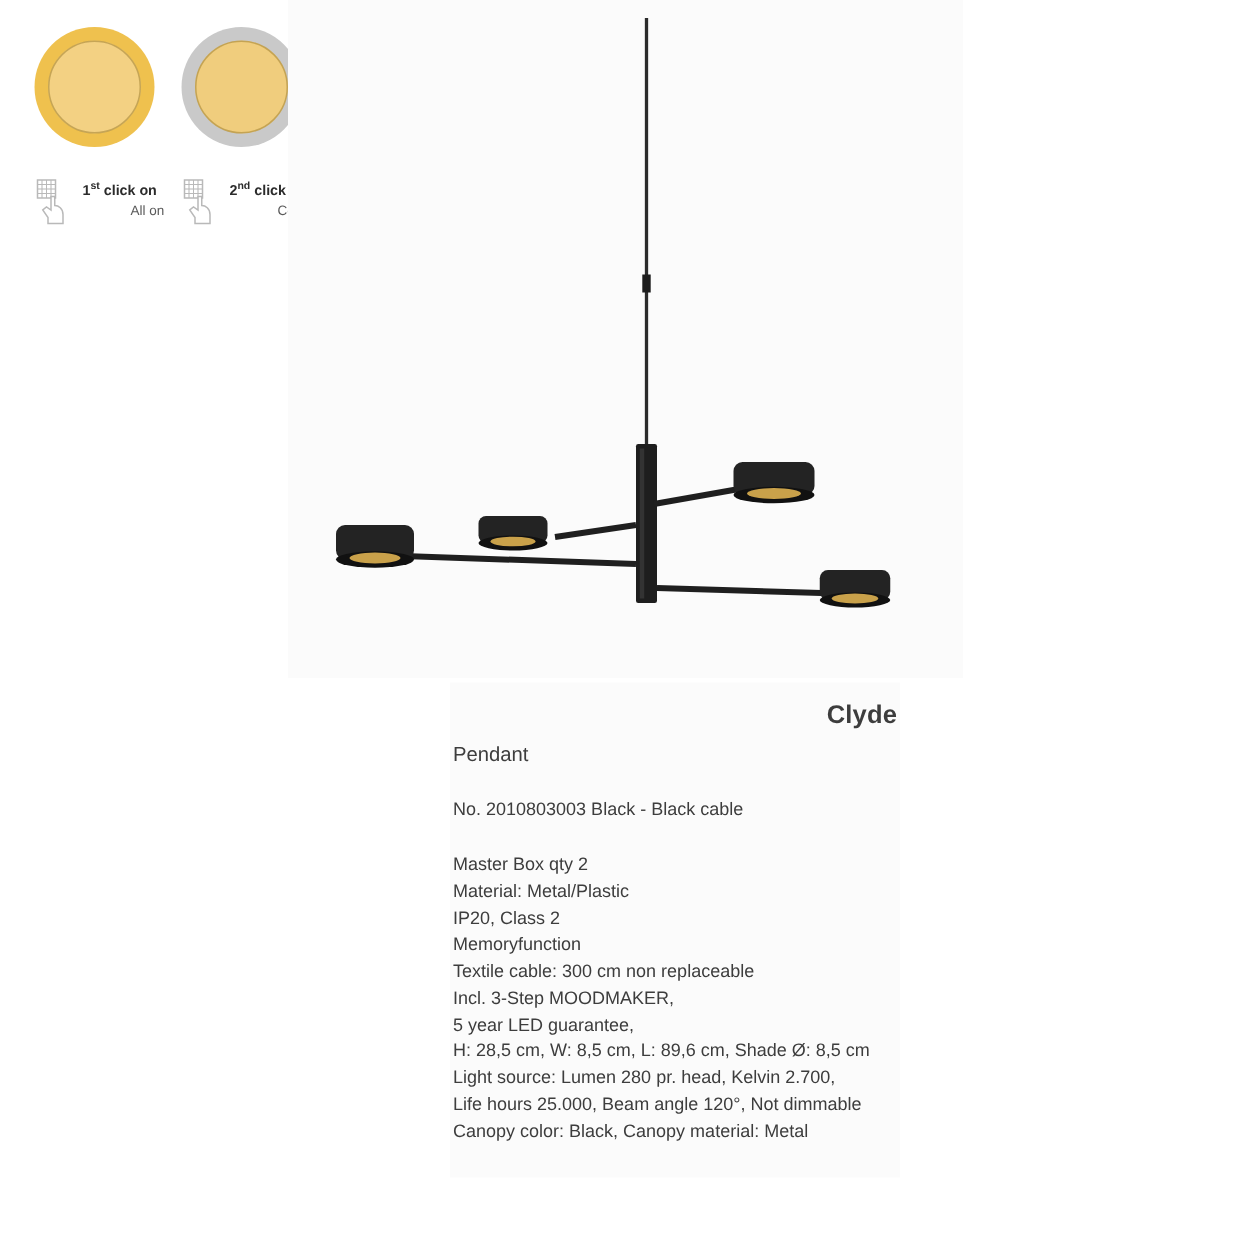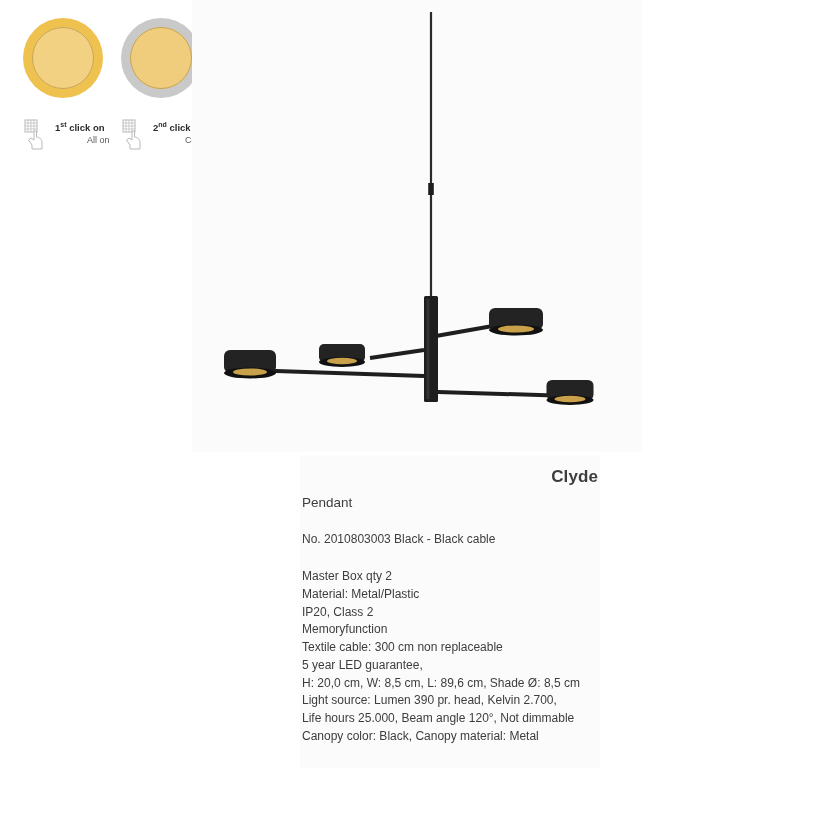--- a/index.html
+++ b/index.html
@@ -267,20 +267,21 @@
   <div class="info-inner">
     <div class="prod-name">Clyde</div>
     <div class="prod-type">Pendant</div>
     <div class="prod-no">No. 2010803003 Black - Black cable</div>
     <div class="specs">
       <div>Master Box qty 2</div>
       <div>Material: Metal/Plastic</div>
       <div>IP20, Class 2</div>
       <div>Memoryfunction</div>
       <div>Textile cable: 300 cm non replaceable</div>
+      <div>Incl. 3-Step MOODMAKER,</div>
       <div>5 year LED guarantee,</div>
-      <div>H: 20,0 cm, W: 8,5 cm, L: 89,6 cm, Shade Ø: 8,5 cm</div>
-      <div>Light source: Lumen 390 pr. head, Kelvin 2.700,</div>
+      <div>H: 28,5 cm, W: 8,5 cm, L: 89,6 cm, Shade Ø: 8,5 cm</div>
+      <div>Light source: Lumen 280 pr. head, Kelvin 2.700,</div>
       <div>Life hours 25.000, Beam angle 120°, Not dimmable</div>
       <div>Canopy color: Black, Canopy material: Metal</div>
     </div>
   </div>
 </div>
 
 </body></html>

